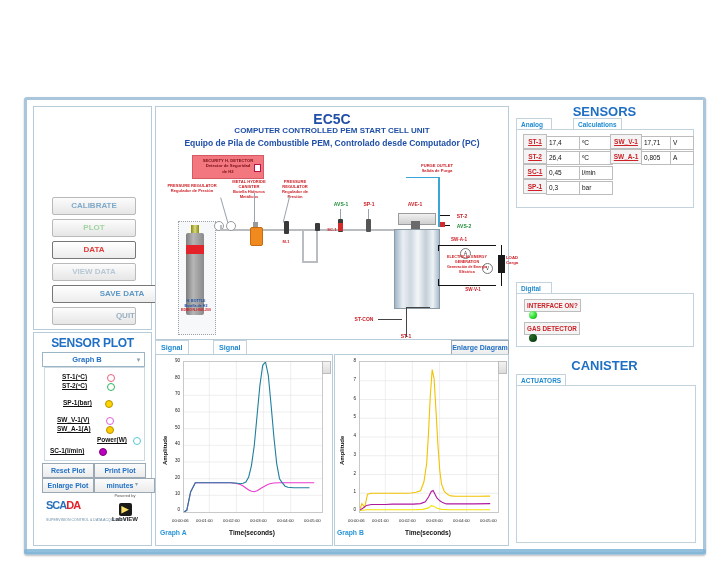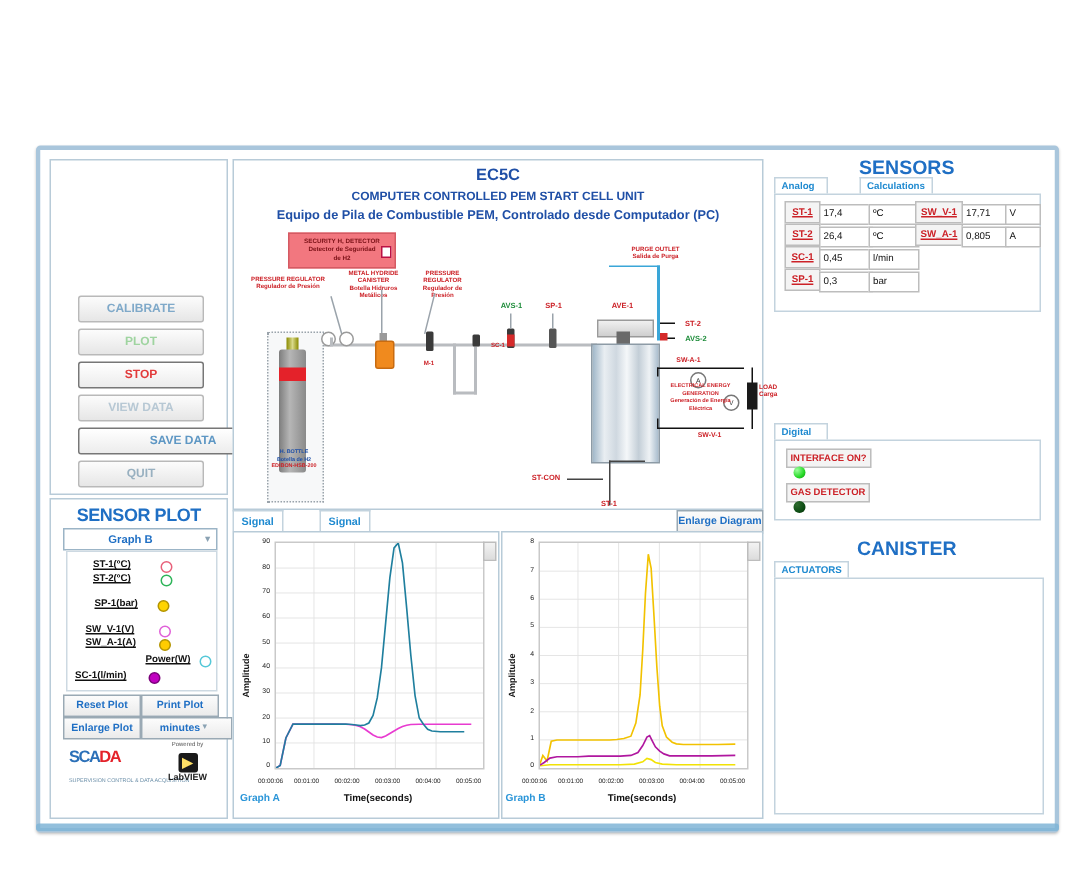--- a/index.html
+++ b/index.html
@@ -25,21 +25,21 @@
 
   .btn-col{position:absolute;left:18px;top:62px;width:82px;margin-top:28px;}
   .ebtn{display:block;width:82px;height:16px;line-height:16px;text-align:center;
     font-size:8px;font-weight:bold;margin-bottom:4px;
     background:linear-gradient(#fcfcfc,#e6e6e6);border:1px solid #b9b9b9;border-radius:2px;color:#8fa9bb;}
   .ebtn.calibrate{color:#7fa9c9;}
   .ebtn.start{color:#9fd4a0;}
   .ebtn.stop{color:#e23b3b;border:1px solid #777;background:linear-gradient(#ffffff,#ececec);}
   .ebtn.viewdata{color:#b7c8d4;}
   .ebtn.savedata{color:#5e97c4;border:1px solid #777;background:linear-gradient(#ffffff,#ececec);padding-left:28px;}
-  .ebtn.quit{color:#98b0c0;}
+  .ebtn.quit{color:#98b0c0;text-align:right;}
 
   
   .plot-panel{left:6px;top:232px;width:117px;height:212px;}
   .sp-title{position:absolute;left:0;top:3px;width:117px;text-align:center;font-size:12px;font-weight:bold;color:#1f6fc4;letter-spacing:-.3px;}
   .sp-select{position:absolute;left:8px;top:19px;width:101px;height:13px;background:#fff;border:1px solid #9bb4c6;}
   .sp-select .lbl{position:absolute;left:0;top:0;width:88px;height:13px;line-height:13px;text-align:center;font-size:7.5px;font-weight:bold;color:#1f6fc4;}
   .sp-select .arw{position:absolute;right:1px;top:2px;width:9px;height:9px;color:#8aa2b3;font-size:7px;text-align:center;line-height:9px;}
   .legend-box{position:absolute;left:10px;top:34px;width:99px;height:92px;background:#fff;border:1px solid #cdd9e2;}
   .lg{position:absolute;font-size:6.5px;font-weight:bold;color:#111;white-space:nowrap;text-decoration:underline;}
   .lgdot{position:absolute;width:6px;height:6px;border-radius:50%;border:1px solid #333;}
@@ -53,21 +53,21 @@
   .scada-circ{position:absolute;left:41px;top:2px;width:24px;height:24px;border-radius:50%;background:#e4222a;z-index:-1;}
   .scada-sub{position:absolute;left:0;top:25px;font-size:3.6px;color:#6a8ea8;white-space:nowrap;}
   .lv{position:absolute;left:62px;top:0px;width:34px;text-align:center;}
   .lv-pw{font-size:4px;color:#555;}
   .lv-box{display:inline-block;width:13px;height:13px;background:#1a1a1a;border-radius:2px;color:#ffe066;font-size:9px;line-height:13px;font-weight:bold;}
   .lv-t{font-size:6px;font-weight:bold;color:#222;}
 
   
   .center-panel{left:128px;top:6px;width:352px;height:232px;}
   .c-title{position:absolute;left:0;width:352px;text-align:center;color:#1f4fa6;font-weight:bold;}
-  .t1{top:4px;font-size:11px;}
+  .t1{top:4px;font-size:14px;}
   .t2{top:19px;font-size:8px;}
   .t3{top:31px;font-size:8.5px;}
 
   .diagram{position:absolute;left:0;top:44px;width:352px;height:188px;}
   .dlbl{position:absolute;font-size:4.1px;font-weight:bold;line-height:1.25;text-align:center;}
   .red{color:#cc2127;}
   .green{color:#1e8c3a;}
   .sec-box{position:absolute;left:36px;top:4px;width:70px;height:22px;background:#f2777f;border:1px solid #d45a63;}
   .sec-box .st{position:absolute;left:0;top:2px;width:70px;text-align:center;font-size:4.2px;font-weight:bold;color:#7a1016;line-height:1.3;}
   .sec-led{position:absolute;right:2px;top:8px;width:5px;height:6px;background:#fff;border:1px solid #b14;}
@@ -140,21 +140,21 @@
 <body>
 
 <div id="root">
   <div class="window">
   <div class="window-inner">
 
     <div class="panel left-panel">
       <div class="btn-col">
         <div class="ebtn calibrate">CALIBRATE</div>
         <div class="ebtn start">PLOT</div>
-        <div class="ebtn stop">STOP</div>
+        <div class="ebtn stop">DATA</div>
         <div class="ebtn viewdata">VIEW DATA</div>
         <div class="ebtn savedata">SAVE DATA</div>
         <div class="ebtn quit">QUIT</div>
       </div>
     </div>
 
     <div class="panel plot-panel">
       <div class="sp-title">SENSOR PLOT</div>
 
       <div class="sp-select">

